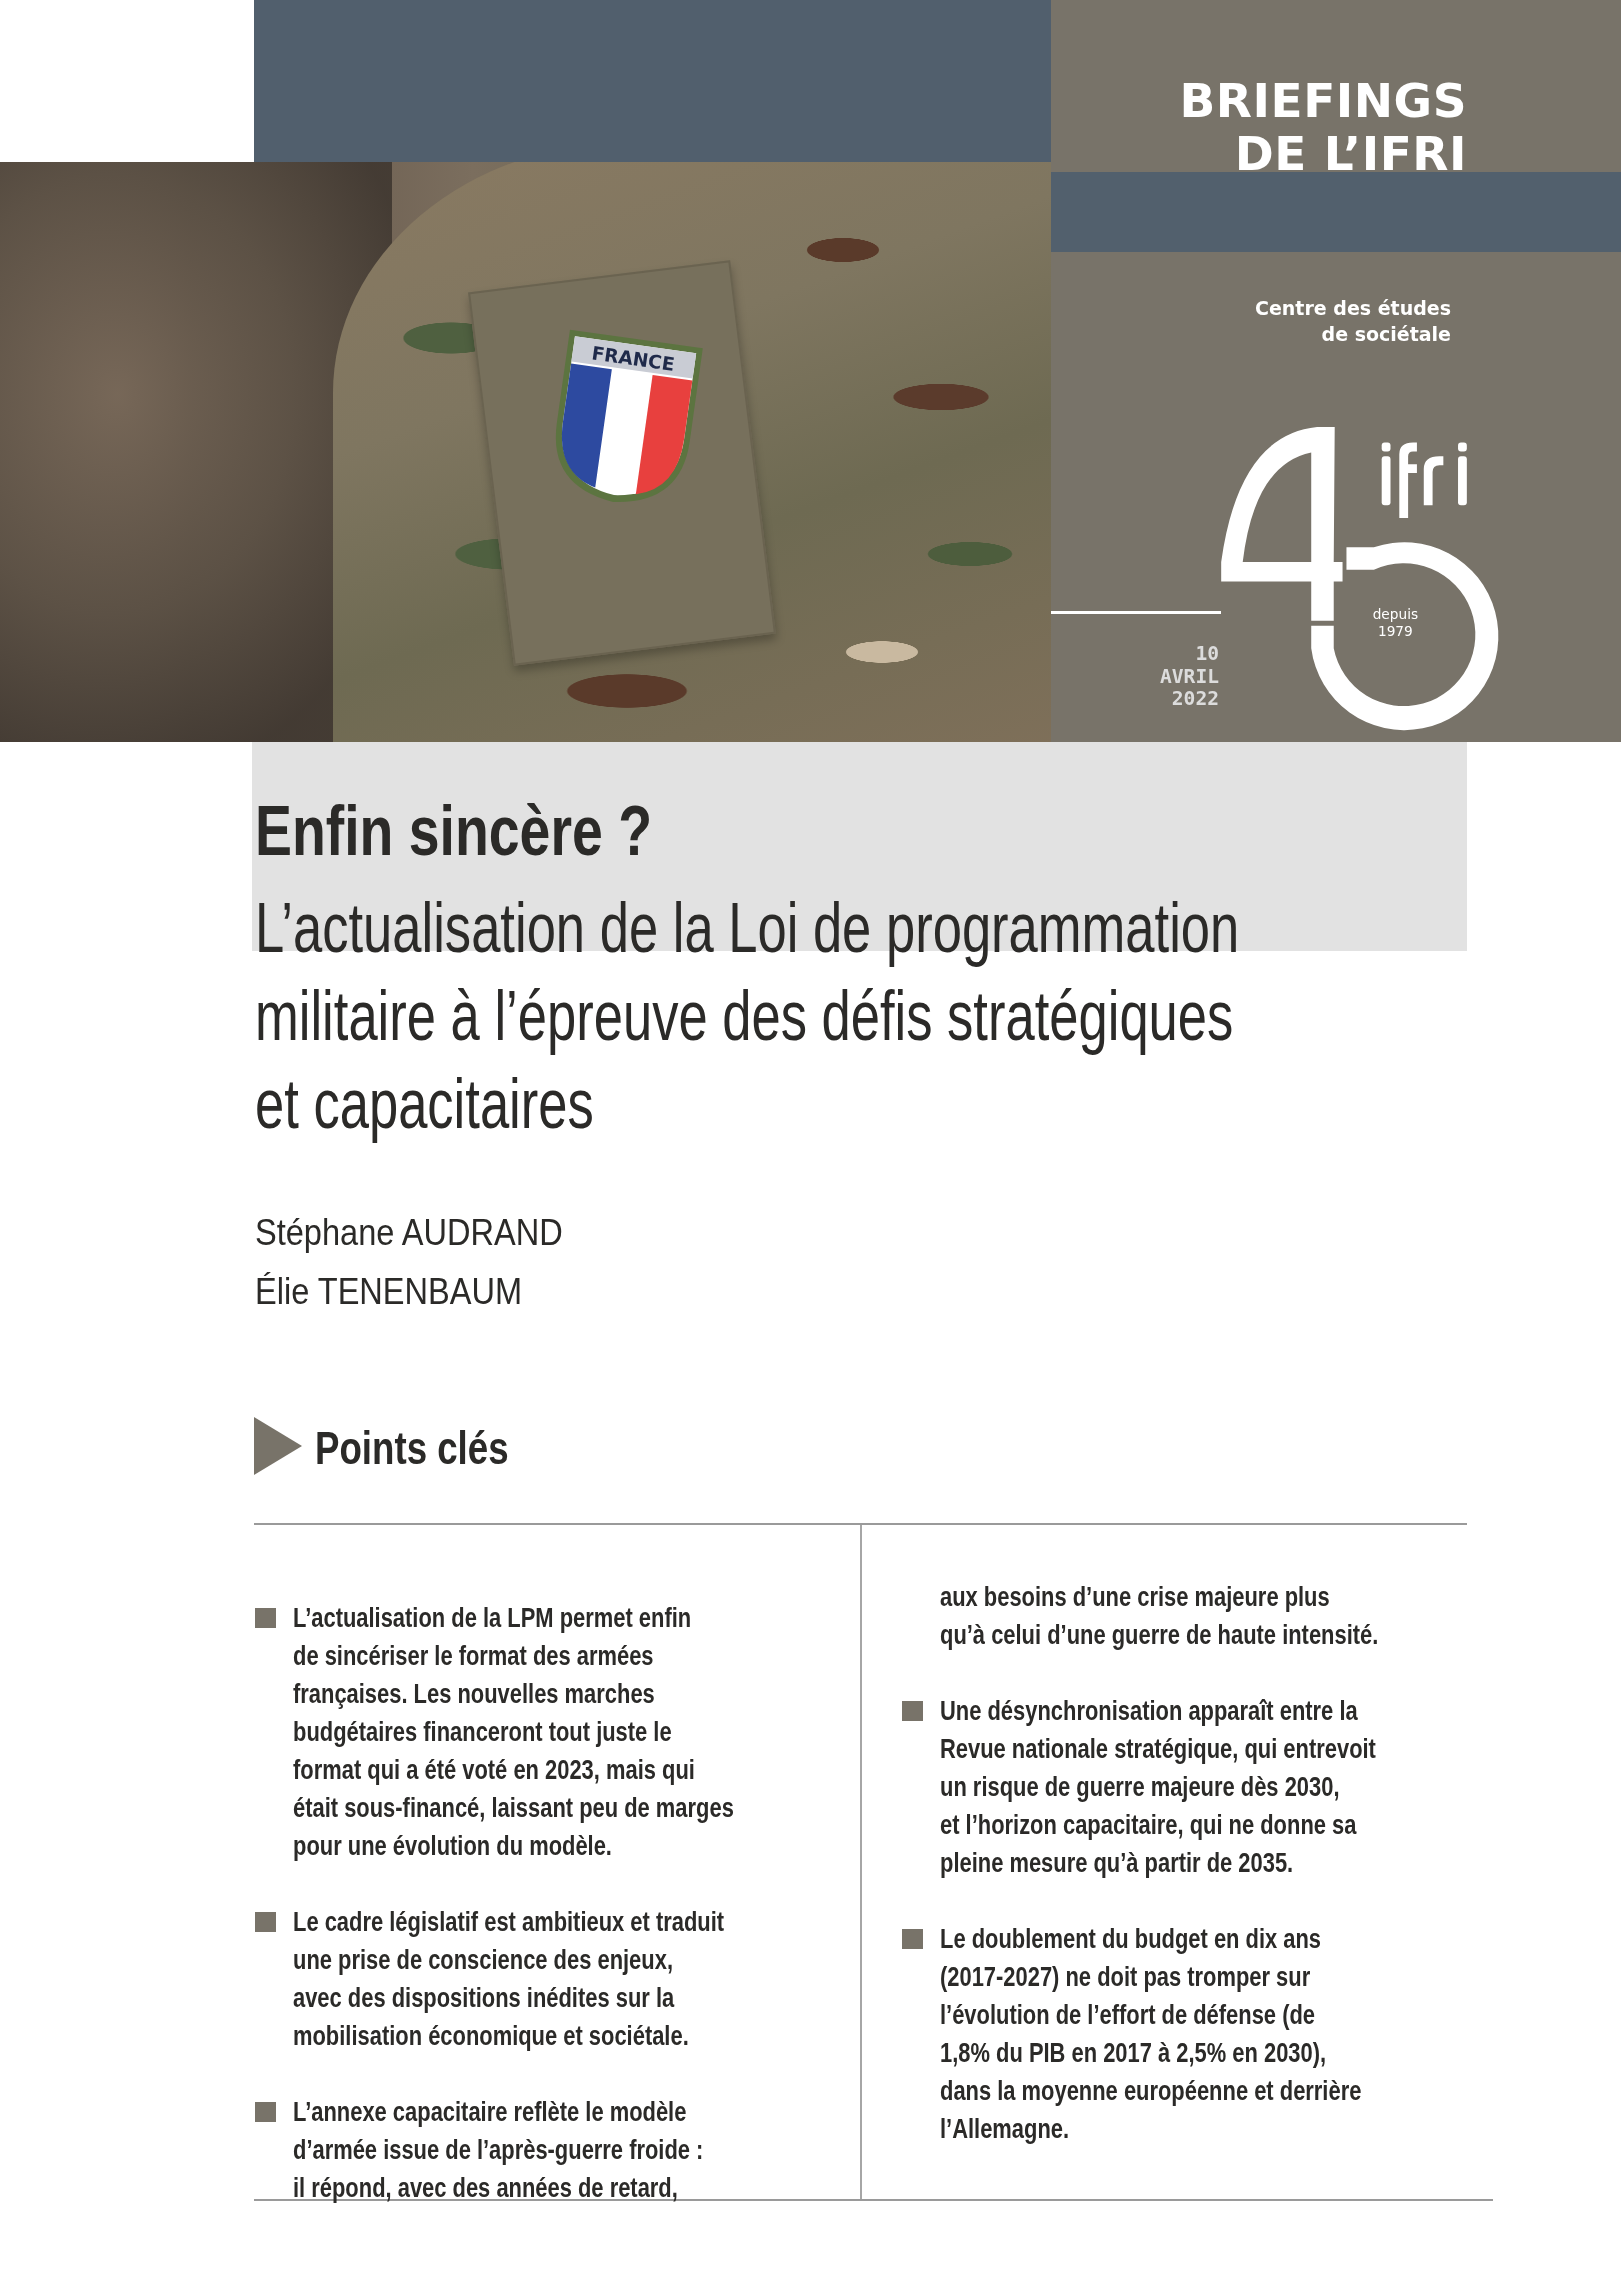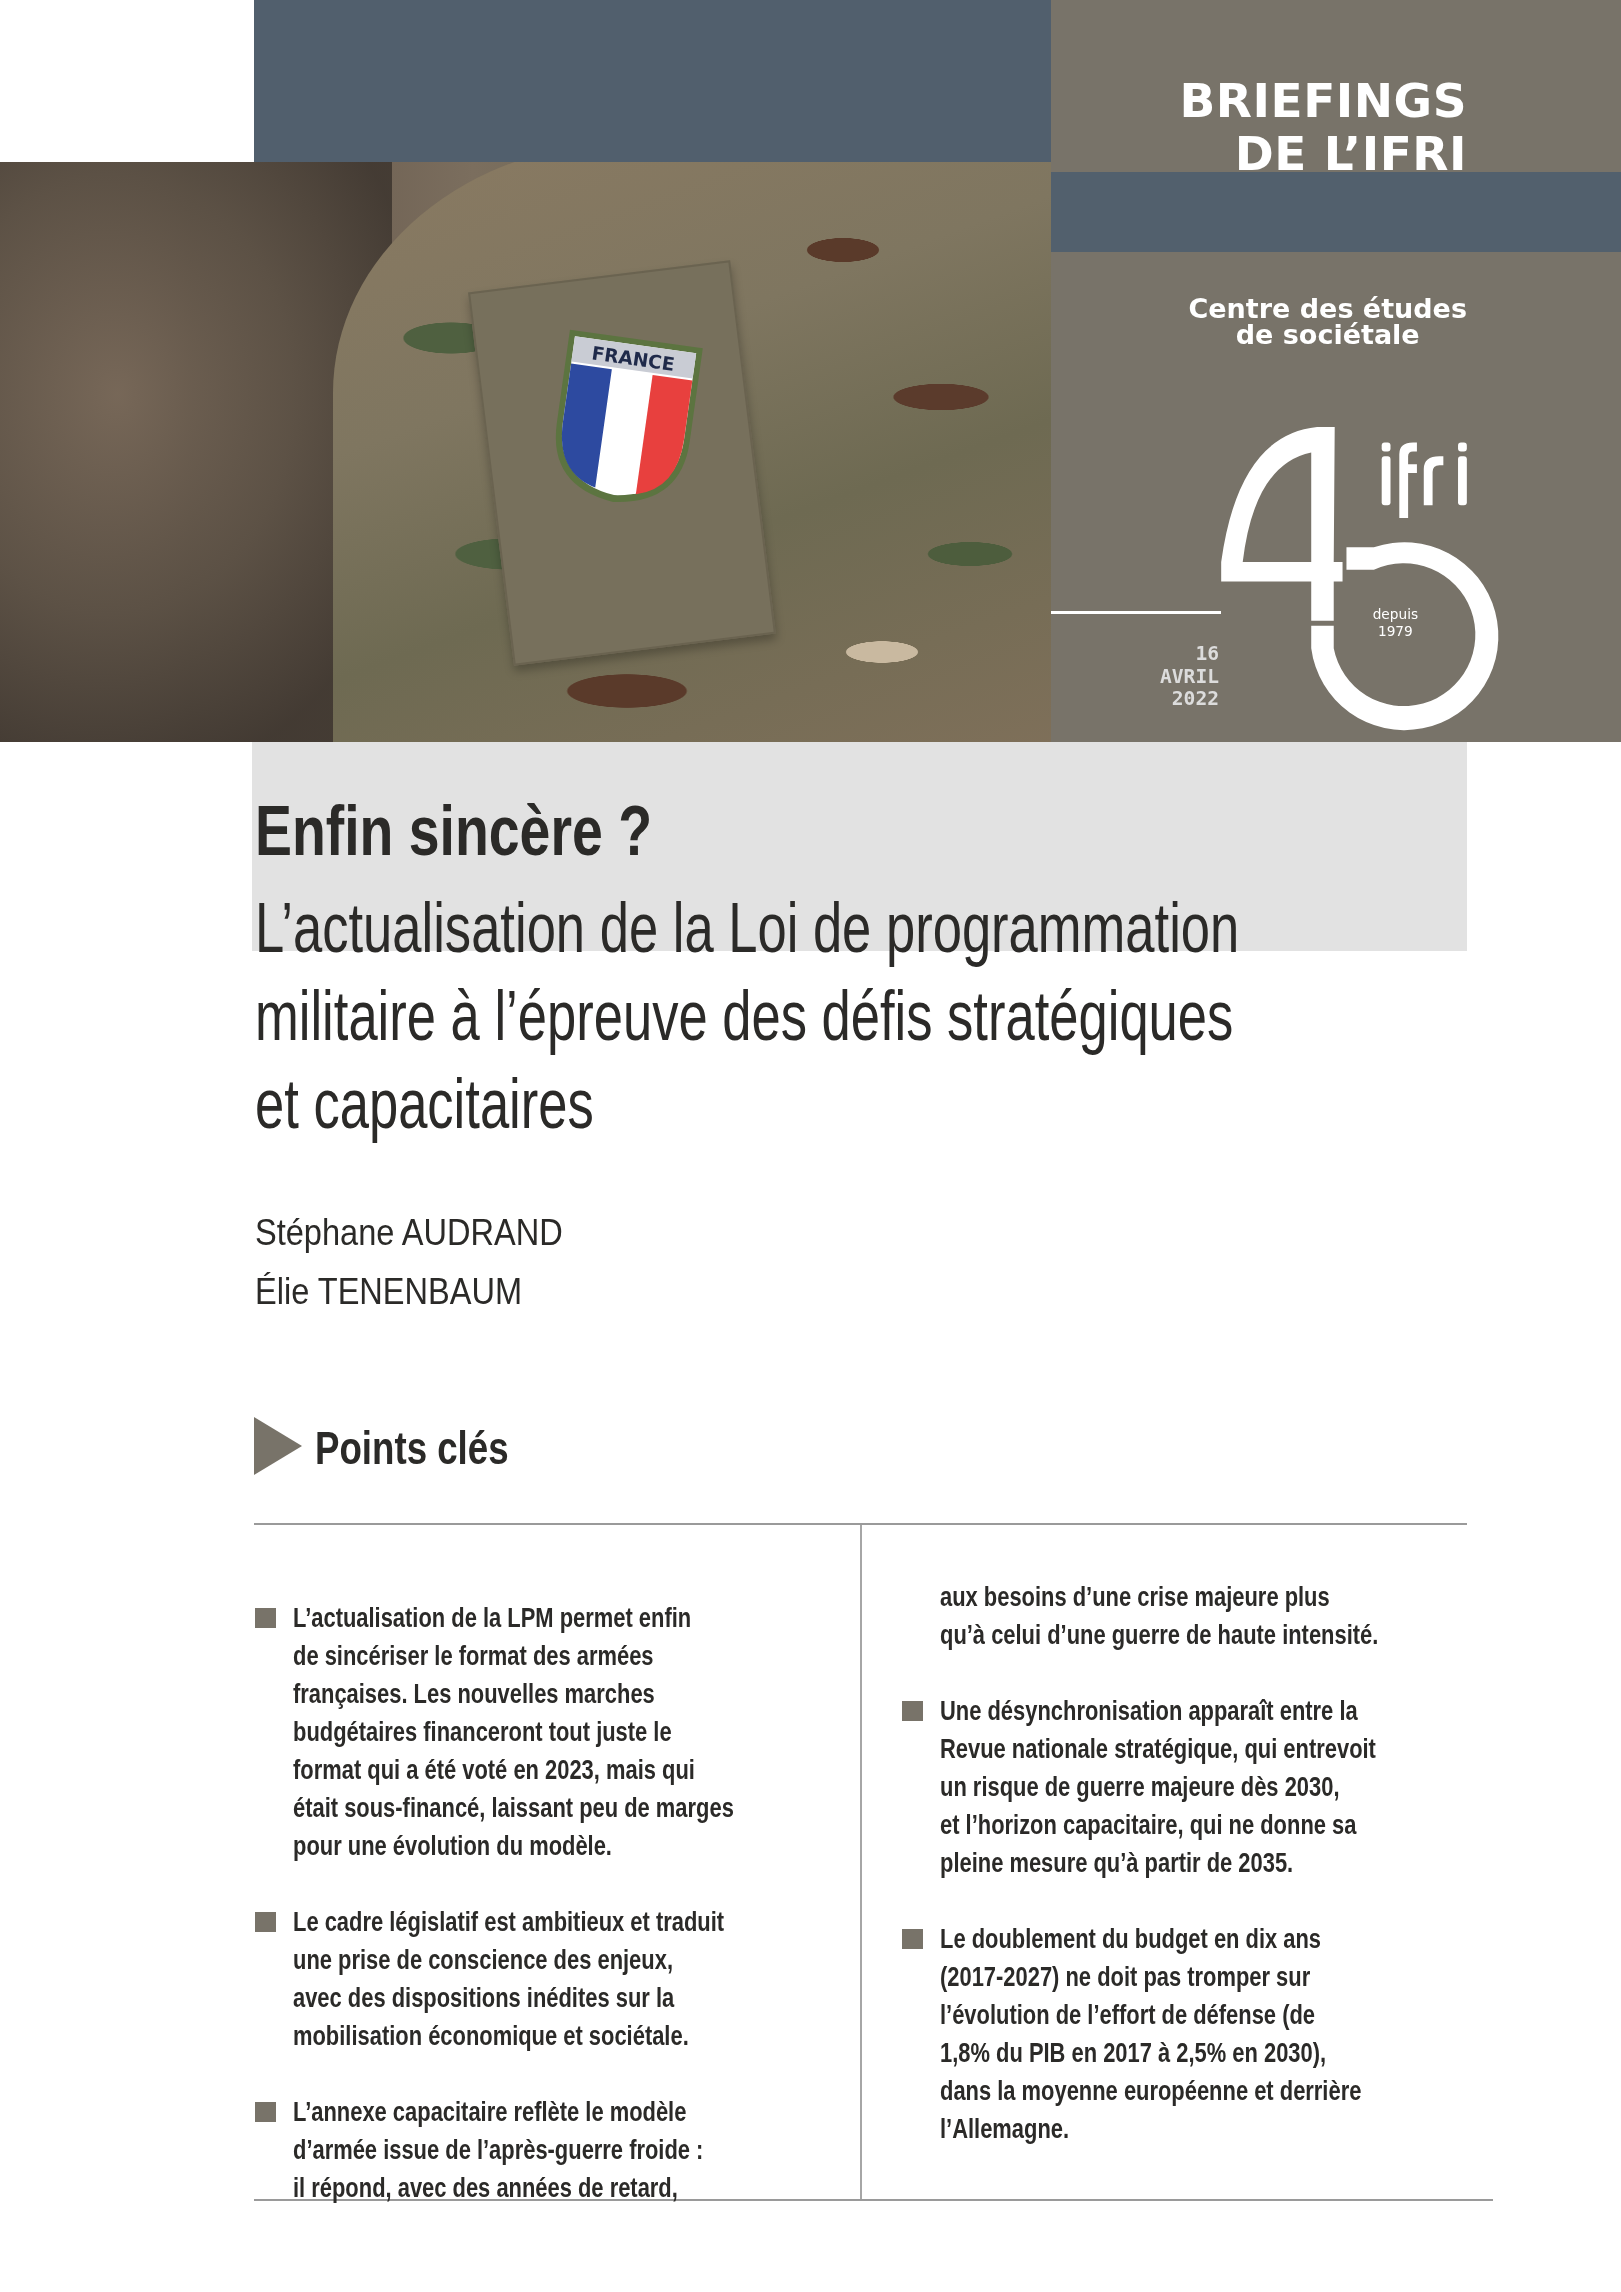--- a/index.html
+++ b/index.html
@@ -34,22 +34,22 @@
   #photo .pocket { position:absolute; left:490px; top:113px; width:260px; height:372px;
     background: #77705c; transform: rotate(-7deg); border: 2px solid #6a6350; box-shadow: 0 5.9px 9.8px rgba(0,0,0,.25); }
   #photo .patch { position:absolute; left:554px; top:172px; width:142px; height:172px; transform: rotate(8deg); }
   #photo .patch svg { width:100%; height:100%; }
 
   
   #panel { left: 1051px; top: 0; width: 570px; height: 742px; background: #787369; }
   #panel-blue { left: 1051px; top: 172px; width: 570px; height: 80px; background: #52606d; }
   #series-title { right: 154px; top: 74px; text-align: right; color: #ffffff;
     font-family: "DejaVu Sans", sans-serif; font-weight: bold; font-size: 47px; line-height: 53px; letter-spacing: 0.5px; }
-  #centre { right: 154px; top: 296px; color: #ffffff; text-align: center;
-    font-family: "DejaVu Sans", sans-serif; font-weight: bold; font-size: 27px; line-height: 25.5px; }
+  #centre { right: 170px; top: 296px; color: #ffffff; text-align: right;
+    font-family: "DejaVu Sans", sans-serif; font-weight: bold; font-size: 19px; line-height: 25.5px; }
   #date-rule { left: 1051px; top: 611px; width: 170px; height: 2.9px; background: #ffffff; }
   #date { left: 1127px; top: 643px; width: 92px; text-align: right; color: #dcdcdc;
     font-family: "DejaVu Sans Mono", monospace; font-weight: bold; font-size: 19.6px; line-height: 22.5px; }
   #logo { left: 1219px; top: 425px; width: 251px; height: 276px; }
   #logo svg { width: 100%; height: 100%; overflow: visible; }
 
   
   #title-band { left: 252px; top: 742px; width: 1215px; height: 209px; background: #e2e2e2; }
   #title-main { left: 255px; top: 792px; font-family: "Liberation Sans", sans-serif; font-weight: bold;
     font-size: 71px; line-height: 78px; color: #2b2a28; transform: scaleX(0.78); transform-origin: left top; white-space: nowrap; }
@@ -110,21 +110,21 @@
   <div>DE L’IFRI</div>
 </div>
 
 <div id="centre" class="abs">
   <div>Centre des études</div>
   <div>de sociétale</div>
 </div>
 
 <div id="date-rule" class="abs"></div>
 <div id="date" class="abs">
-  <div>16</div>
+  <div>10</div>
   <div>AVRIL</div>
   <div>2022</div>
 </div>
 
 <div id="logo" class="abs">
   <svg viewBox="0 0 256 282">
 
     <path d="M118 2 H100 Q20 10 2 140 V160 H94 V200 H117 V160 H126 V140 H117 Z
              M94 140 H24 Q36 40 94 28 Z" fill="#ffffff" fill-rule="evenodd"></path>
 

